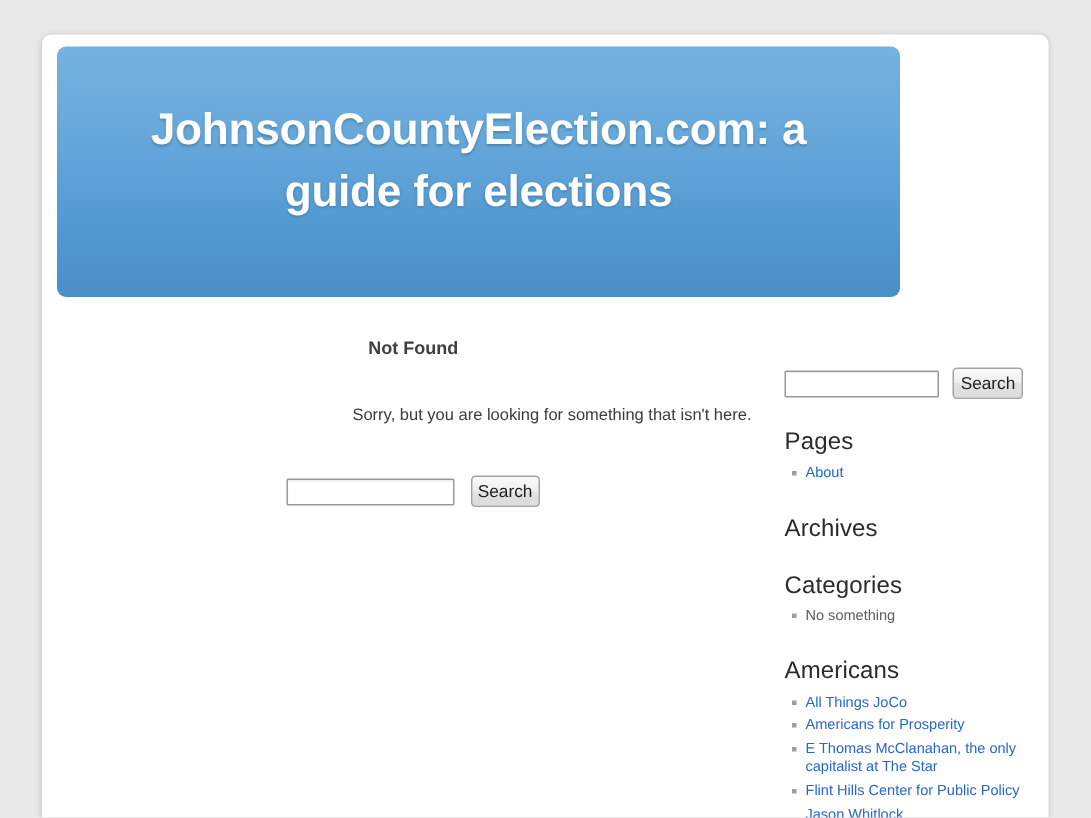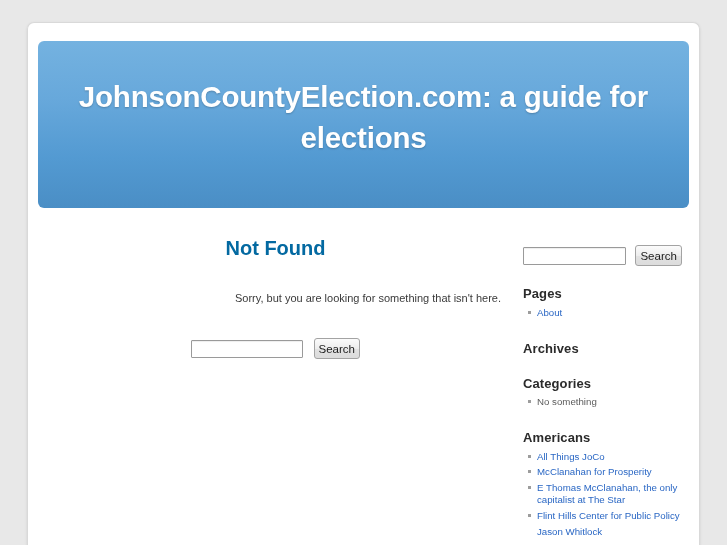--- a/index.html
+++ b/index.html
@@ -32,22 +32,22 @@
     border: 1px solid #d9d9d9;
     border-bottom: none;
     border-radius: 7px 7px 0 0;
     box-shadow: 0 1px 3px rgba(0,0,0,0.10);
   }
 
   
   .site-header {
     position: absolute;
     left: 10px;
-    top: 18px;
-    width: 651px;
+    top: 8px;
+    width: 562px;
     height: 167px;
     border-radius: 6px;
     background: linear-gradient(to bottom, #74b2e0 0%, #67a8db 35%, #539ad2 70%, #4a8ec5 100%);
     overflow: hidden;
   }
 
   .site-title {
     margin: 0;
     padding: 35px 26px 0 26px;
     text-align: center;
@@ -87,26 +87,26 @@
 
   .sidebar-col {
     position: absolute;
     left: 485px;
     top: 0;
     width: 166px;
   }
 
   
   .page-title {
-    margin: 12px;
+    margin: 0;
     padding: 14px 0 0 0;
     text-align: center;
-    font-size: 20px;
+    font-size: 12px;
     font-weight: bold;
-    color: #0369a1;
+    color: #404040;
   }
 
   .not-found-text {
     margin: 12px;
     padding: 20px 0 0 0;
     text-align: right;
     font-size: 11px;
     color: #3a3a3a;
   }
 
@@ -157,22 +157,22 @@
     white-space: nowrap;
   }
   .sidebar-search-form .search-field { width: 103px; }
   .sidebar-search-form .search-button { margin-left: 5px; }
 
   .widget { margin: 0; padding: 20px 0 0 0; }
 
   .widget-title {
     margin: 0;
     padding: 0;
-    font-size: 13px;
-    font-weight: bold;
+    font-size: 16px;
+    font-weight: normal;
     color: #2b2b2b;
     letter-spacing: 0.1px;
   }
 
   .widget-list {
     margin: 0;
     padding: 4px 0 0 0;
     list-style: none;
   }
 
@@ -245,21 +245,21 @@
             <div class="widget">
               <h3 class="widget-title">Categories</h3>
               <ul class="widget-list">
                 <li class="muted"><span class="bullet"></span><span>No something</span></li>
               </ul>
             </div>
             <div class="widget">
               <h3 class="widget-title">Americans</h3>
               <ul class="widget-list">
                 <li><span class="bullet"></span><a href="#">All Things JoCo</a></li>
-                <li><span class="bullet"></span><a href="#">McClanahan for Prosperity</a></li>
+                <li><span class="bullet"></span><a href="#">Americans for Prosperity</a></li>
                 <li><span class="bullet"></span><a href="#">E Thomas McClanahan, the only capitalist at The Star</a></li>
                 <li><span class="bullet"></span><a href="#">Flint Hills Center for Public Policy</a></li>
                 <li><a href="#">Jason Whitlock</a></li>
               </ul>
             </div>
           </div>
 
       </div>
 
     </div>

